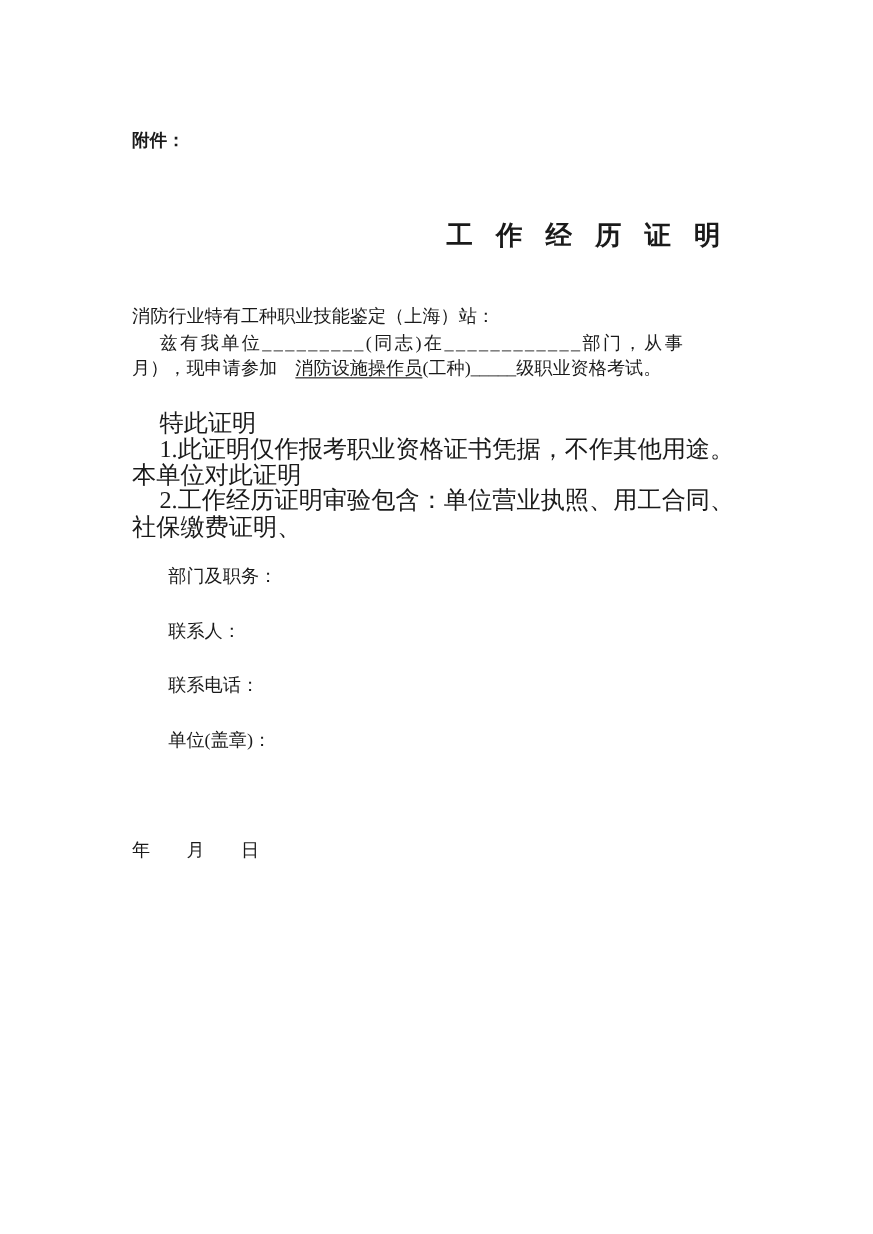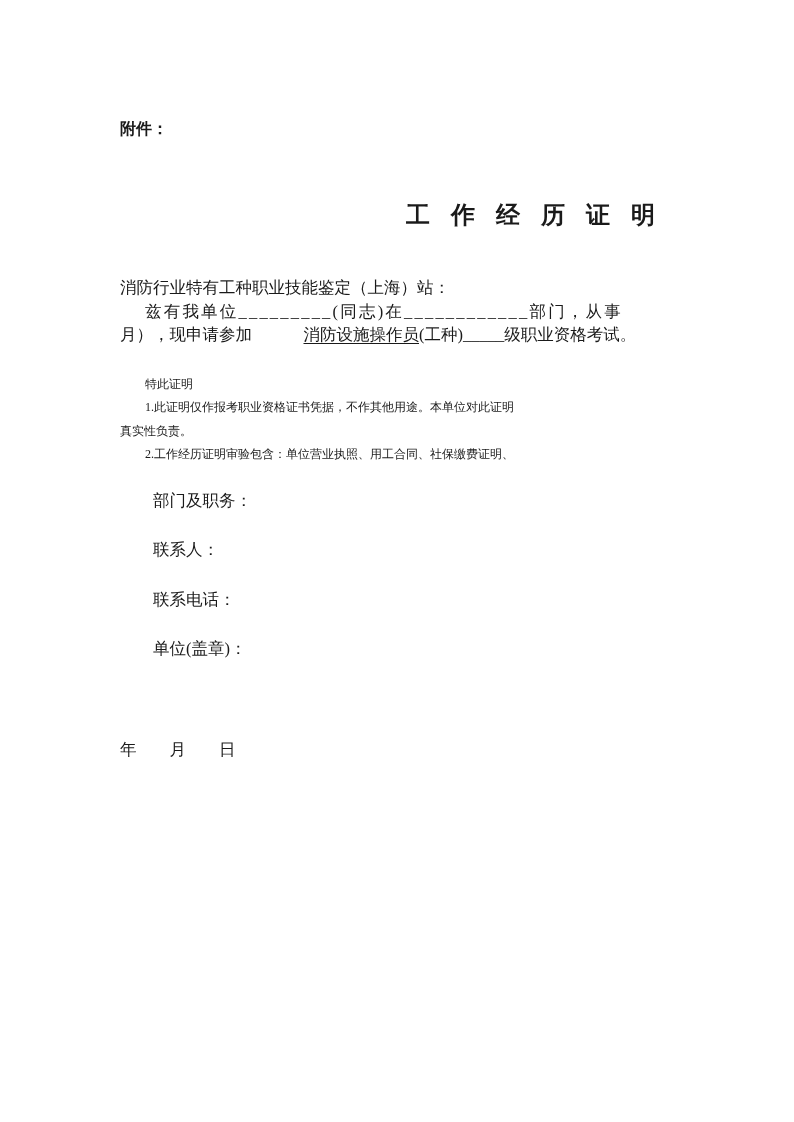--- a/index.html
+++ b/index.html
@@ -37,25 +37,24 @@
     font-size: 16.5px;
     line-height: 23.5px;
   }
   .body-block div { white-space: pre; }
   .indent { text-indent: 25px; }
   .stretched { letter-spacing: 2.2px; }
   .underlined {
     text-decoration: underline;
     text-decoration-thickness: 1px;
     text-underline-offset: 3px;
-    margin-left: 35px;
   }
   .remarks {
     margin-top: 26px;
-    font-size: 12px;
+    font-size: 22px;
     line-height: 23.5px;
   }
   .fields {
     margin-top: 22px;
     font-size: 16.5px;
     line-height: 23.5px;
   }
   .field-line {
     text-indent: 33px;
     margin-bottom: 26px;
@@ -82,21 +81,20 @@
 
     <div class="body-block">
       <div>消防行业特有工种职业技能鉴定（上海）站：</div>
       <div class="indent stretched">兹有我单位_________(同志)在____________部门，从事</div>
       <div><span>月），现申请参加　</span><span class="underlined">消防设施操作员</span><span>(工种)_____级职业资格考试。</span></div>
     </div>
 
     <div class="remarks">
       <div class="indent">特此证明</div>
       <div class="indent">1.此证明仅作报考职业资格证书凭据，不作其他用途。本单位对此证明</div>
-      <div>真实性负责。</div>
       <div class="indent">2.工作经历证明审验包含：单位营业执照、用工合同、社保缴费证明、</div>
     </div>
 
     <div class="fields">
       <div class="field-line">部门及职务：</div>
       <div class="field-line">联系人：</div>
       <div class="field-line">联系电话：</div>
       <div class="field-line">单位(盖章)：</div>
     </div>
 

